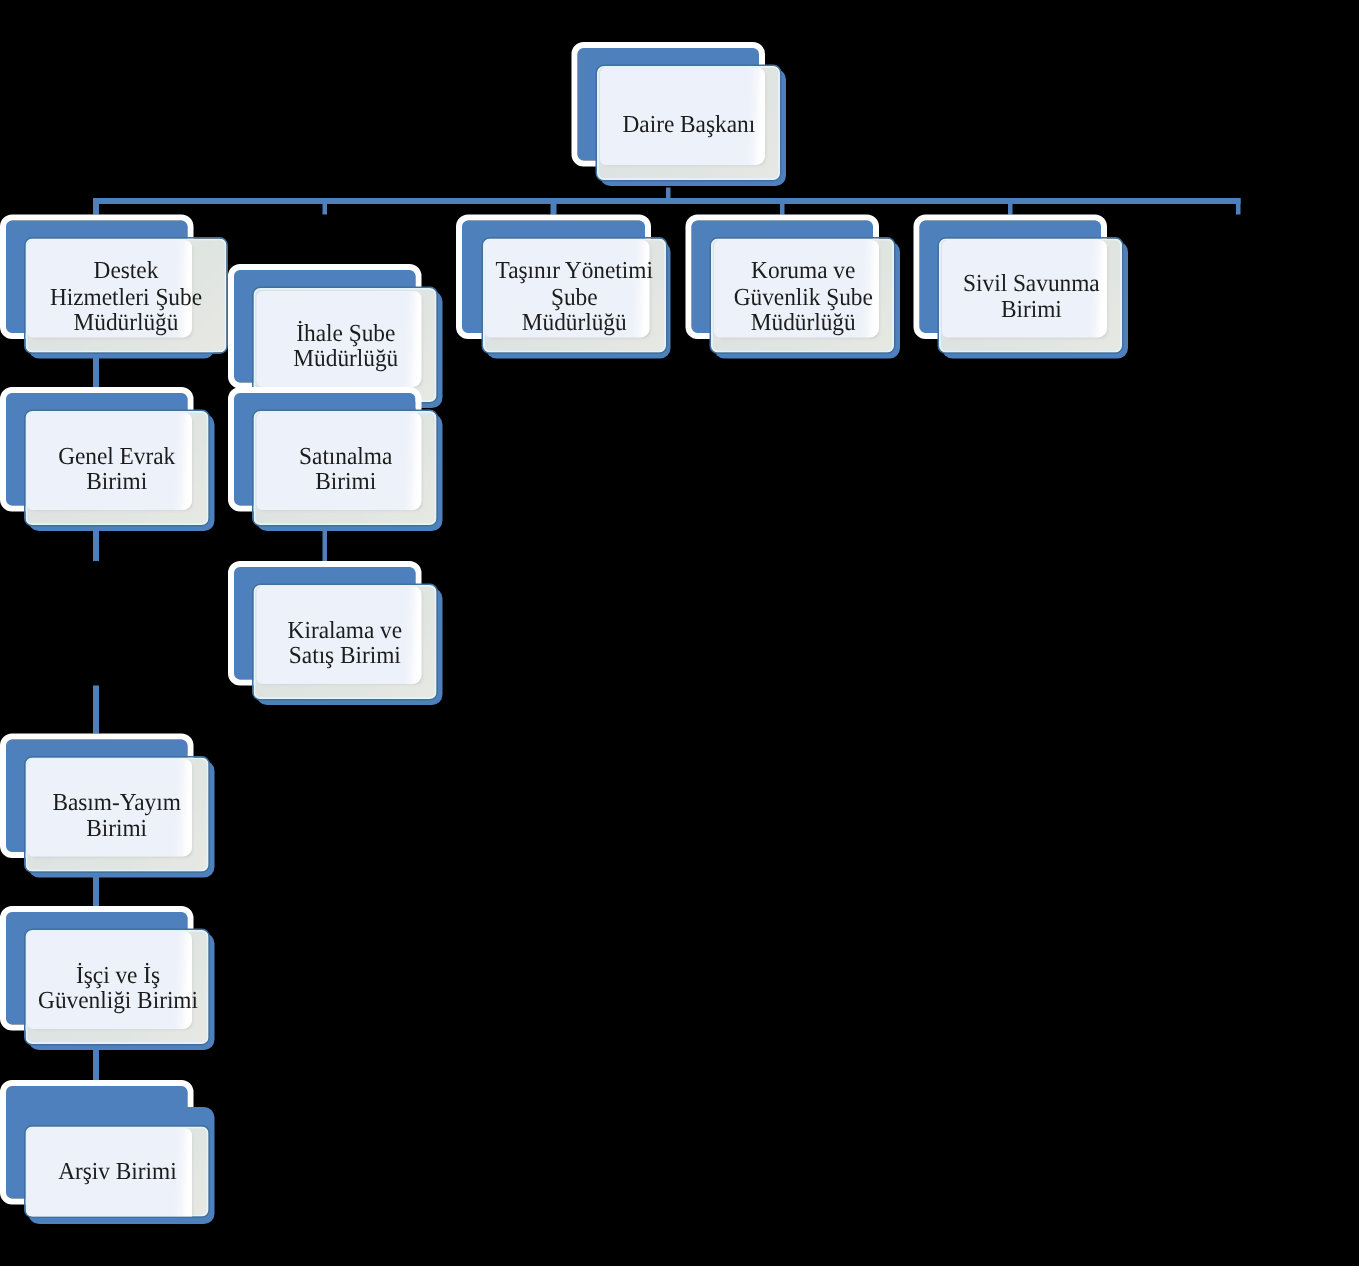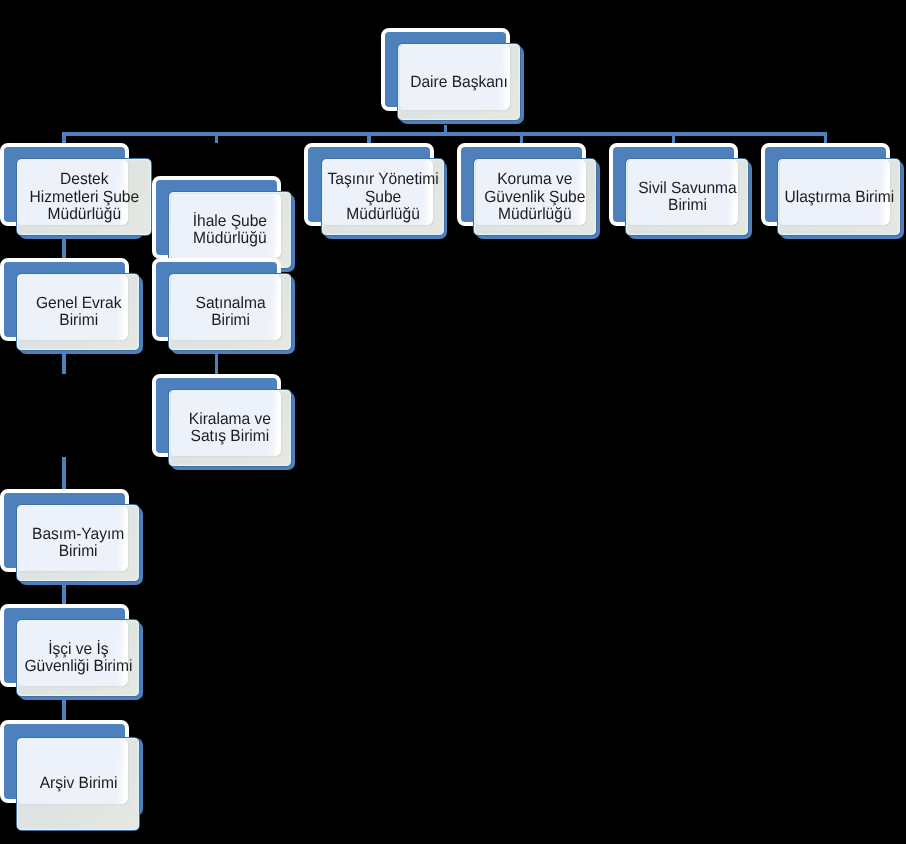--- a/index.html
+++ b/index.html
@@ -1,20 +1,20 @@
 <!DOCTYPE html>
 <html><head>
 <meta charset="utf-8">
 <title>Organizasyon Şeması</title>
 <style>
   html,body{margin:0;padding:0;background:#000000;}
   body{width:906px;height:844px;overflow:hidden;
        font-family:"Liberation Sans",sans-serif;
        -webkit-font-smoothing:antialiased;text-rendering:geometricPrecision;}
-  #stage{position:relative;width:906px;height:844px;background:#000000;}
+  #stage{position:relative;width:906px;height:844px;background:#000000;font-family:Liberation Serif, serif;}
 
   
   .conn{position:absolute;background:#4D80BD;}
 
   
   .node{position:absolute;}
   .card-back{
     position:absolute;left:0;top:0;
     box-sizing:border-box;
     background:linear-gradient(160deg,#4E80BC 0%,#4D80BD 55%,#4B7FBE 100%);
@@ -138,30 +138,20 @@
     <div class="card-back" style="width: 129.2px; height: 83.2px;"></div>
     <div class="card-shadow" style="left: 19.2px; top: 18px; width: 123.8px; height: 78.1px;"></div>
     <div class="card-front" style="left: 16.6px; top: 15.4px; width: 123.8px; height: 78.1px;">
       <div class="sheet" style="width: 110px; height: 64.7px;"></div>
       <div class="textbox">
         <div class="label">Sivil Savunma
 Birimi</div>
       </div>
     </div>
   </div>
-  <div class="node" style="left: 760.9px; top: 142.8px; width: 143px; height: 96.1px;">
-    <div class="card-back" style="width: 129.2px; height: 83.2px;"></div>
-    <div class="card-shadow" style="left: 19.2px; top: 18px; width: 123.8px; height: 78.1px;"></div>
-    <div class="card-front" style="left: 16.6px; top: 15.4px; width: 123.8px; height: 78.1px;">
-      <div class="sheet" style="width: 110px; height: 64.7px;"></div>
-      <div class="textbox">
-        <div class="label">Ulaştırma Birimi</div>
-      </div>
-    </div>
-  </div>
   <div class="node" style="left: -0.3px; top: 257.9px; width: 143px; height: 109px;">
     <div class="card-back" style="width: 129.2px; height: 83.2px;"></div>
     <div class="card-shadow" style="left: 19.2px; top: 18px; width: 123.8px; height: 78.1px;"></div>
     <div class="card-front" style="left: 16.6px; top: 15.4px; width: 123.8px; height: 78.1px;">
       <div class="sheet" style="width: 110px; height: 64.7px;"></div>
       <div class="textbox">
         <div class="label">Genel Evrak
 Birimi</div>
       </div>
     </div>
@@ -206,20 +196,20 @@
       <div class="sheet" style="width: 110px; height: 64.7px;"></div>
       <div class="textbox">
         <div class="label">İşçi ve İş
 Güvenliği Birimi</div>
       </div>
     </div>
   </div>
   <div class="node" style="left: -0.3px; top: 719.8px; width: 143px; height: 96.1px;">
     <div class="card-back" style="width: 129.2px; height: 83.2px;"></div>
     <div class="card-shadow" style="left: 19.2px; top: 18px; width: 123.8px; height: 78.1px;"></div>
-    <div class="card-front" style="left: 16.6px; top: 17px; width: 123.8px; height: 94px;">
+    <div class="card-front" style="left: 16.6px; top: 30px; width: 123.8px; height: 62px;">
       <div class="sheet" style="width: 110px; height: 64.7px;"></div>
       <div class="textbox">
         <div class="label">Arşiv Birimi</div>
       </div>
     </div>
   </div>
 </div>
 
 </body></html>

